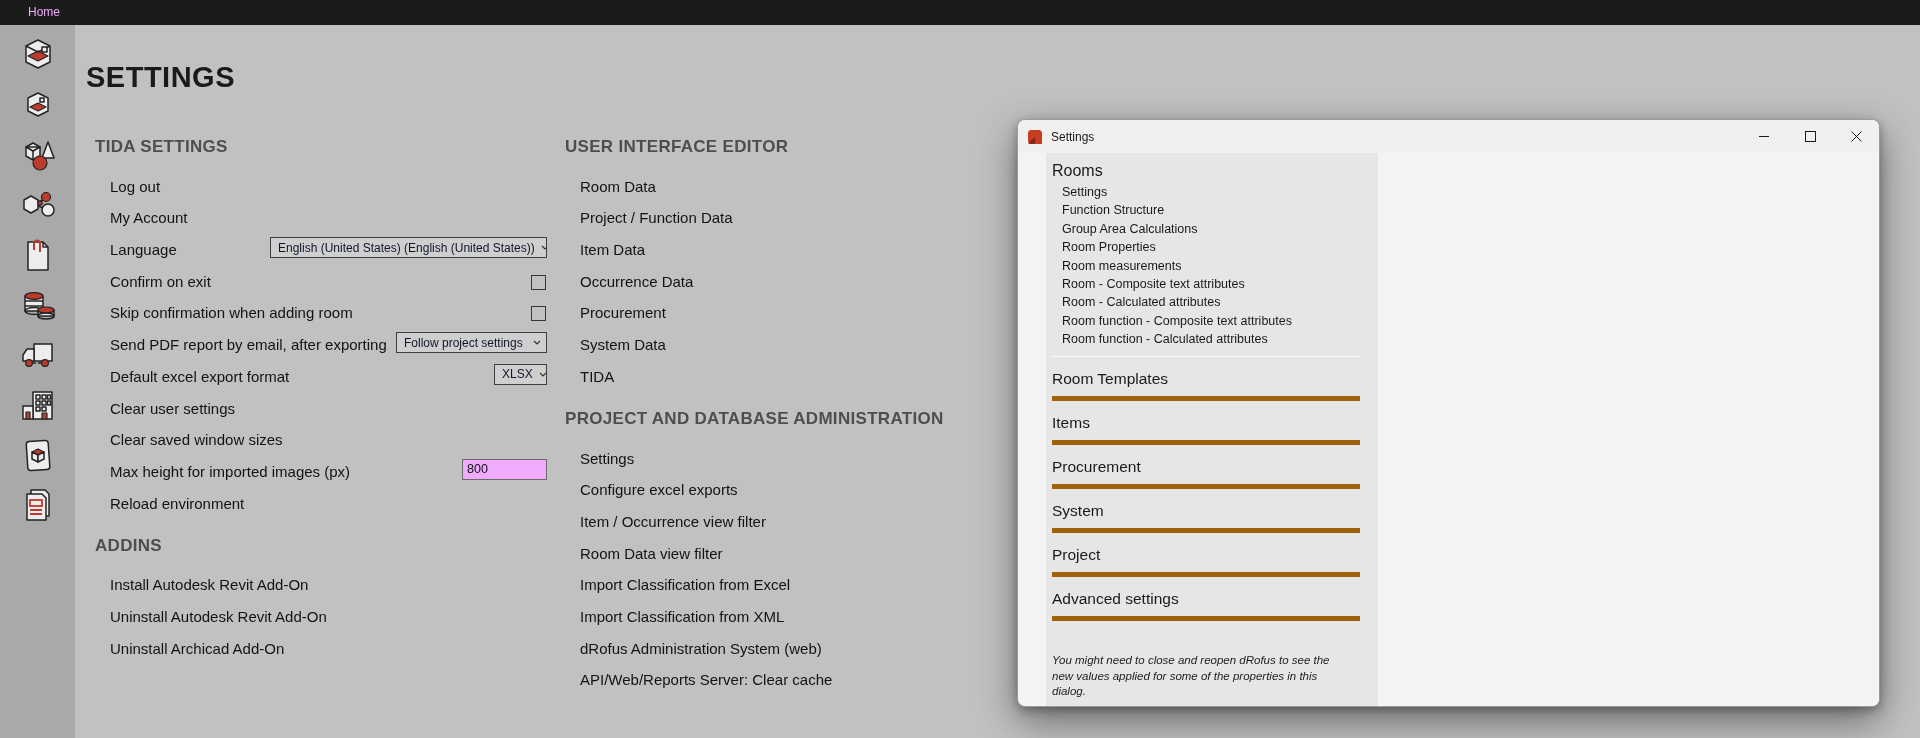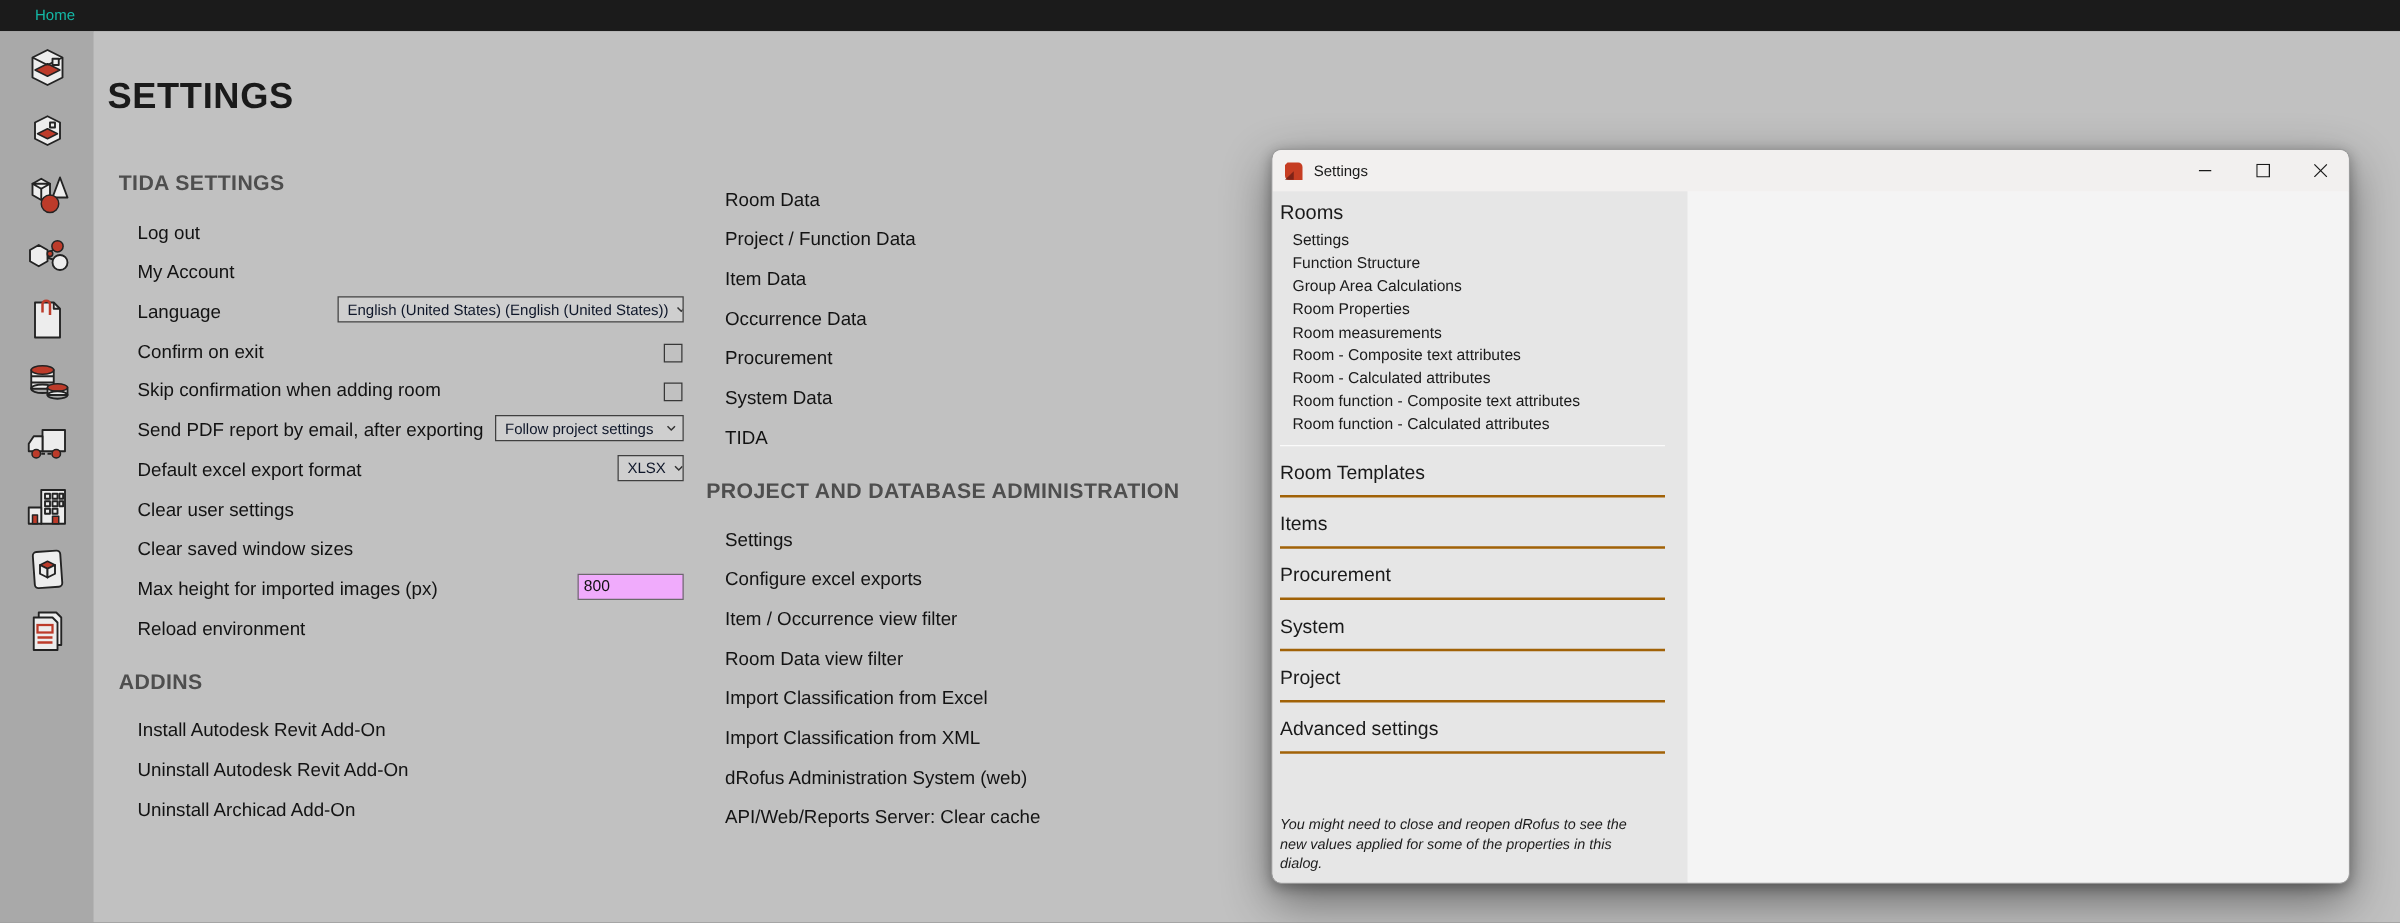--- a/index.html
+++ b/index.html
@@ -1,20 +1,20 @@
 <!DOCTYPE html>
 <html><head>
 <meta charset="utf-8">
 <style>
   html,body{margin:0;padding:0;background:#8a8a8a;}
   .screen{position:relative;width:1920px;height:738px;overflow:hidden;
     font-family:"Liberation Sans","DejaVu Sans",sans-serif;background:#c1c1c1;}
   
   .topbar{position:absolute;left:0;top:0;right:0;height:25px;background:#1b1b1b;}
-  .home-tab{display:inline-block;margin-left:22px;color:#14b8a6;font-size:12px;line-height:25px;padding:0 6px;cursor:default;text-align:right;}
+  .home-tab{display:inline-block;margin-left:22px;color:#f0abfc;font-size:12px;line-height:25px;padding:0 6px;cursor:default;text-align:right;}
   
   .sidebar{position:absolute;left:0;top:25px;bottom:0;width:75px;background:#a9a9a9;
     display:flex;flex-direction:column;align-items:center;padding-top:6px;box-sizing:border-box;}
   .slot{height:50px;display:flex;align-items:center;justify-content:center;width:100%;}
   .slot svg{display:block;}
   
   .main{position:absolute;left:75px;top:25px;right:0;bottom:0;background:#c1c1c1;}
   .page-title{position:absolute;left:11px;top:36px;margin:0;font-size:29px;font-weight:600;
     letter-spacing:.5px;color:#1a1a1a;}
   .col{position:absolute;top:112px;}
@@ -37,26 +37,26 @@
     font-size:12.5px;color:#111;padding:0 4px;font-family:"Liberation Sans","DejaVu Sans",sans-serif;}
   
   .dialog{position:absolute;left:1017px;top:119px;width:863px;height:588px;background:#f4f4f4;
     border:1px solid #9b9b9b;border-radius:8px;box-sizing:border-box;overflow:hidden;
     box-shadow:0 14px 38px rgba(0,0,0,.45),0 3px 10px rgba(0,0,0,.3);}
   .dialog-titlebar{height:33px;background:#f2f0ef;display:flex;align-items:center;padding-left:9px;}
   .dialog-title{font-size:12px;color:#1a1a1a;margin-left:8px;}
   .win-controls{margin-left:auto;display:flex;height:100%;}
   .win-btn{width:46px;display:flex;align-items:center;justify-content:center;cursor:default;}
   .dialog-body{display:flex;height:555px;}
-  .dialog-nav{width:332px;background:#e6e6e6;position:relative;box-sizing:border-box;padding:9px 0 0 6px;flex:none;}
+  .dialog-nav{width:332px;background:#e6e6e6;position:relative;box-sizing:border-box;padding:9px 0 0 6px;flex:none;margin-left:28px;}
   .dialog-content{flex:1;background:#f4f4f4;}
   .nav-rooms-header{font-size:16px;color:#1a1a1a;margin-bottom:3px;cursor:default;}
   .nav-child{font-size:12.5px;line-height:18.4px;color:#1a1a1a;padding-left:10px;white-space:nowrap;cursor:default;}
   .nav-rooms{border-bottom:1px solid #fafafa;padding-bottom:7px;margin-right:18px;}
-  .nav-big{font-size:15.5px;color:#1a1a1a;padding:13px 0 8px 0;border-bottom:2px solid #a16207;
+  .nav-big{font-size:15.5px;color:#1a1a1a;padding:13px 0 8px 0;border-bottom:5px solid #a16207;
     margin-right:18px;cursor:default;}
   .dialog-footnote{position:absolute;left:6px;bottom:8px;width:296px;font-size:11.5px;font-style:italic;
     line-height:1.35;color:#1c1c1c;}
   .icon-stroke{stroke:#232323;stroke-width:1.5;fill:none;stroke-linejoin:round;}
   .icon-fill{fill:#ededed;stroke:#232323;stroke-width:1.5;stroke-linejoin:round;}
   .icon-red{fill:#bd3b2a;stroke:#232323;stroke-width:1.2;stroke-linejoin:round;}
   .icon-redline{stroke:#bd3b2a;stroke-width:2;fill:none;}
 </style>
 </head>
 <body>
@@ -243,20 +243,21 @@
           <span class="item-text">Uninstall Autodesk Revit Add-On</span>
         </div>
         <div class="row">
           <span class="item-text">Uninstall Archicad Add-On</span>
         </div>
       </div>
     </div>
 
     <div class="col col2">
       <div class="section">
+        <div class="section-header">USER INTERFACE EDITOR</div>
         <div class="row">
             <span class="item-text">Room Data</span>
           </div>
         <div class="row">
             <span class="item-text">Project / Function Data</span>
           </div>
         <div class="row">
             <span class="item-text">Item Data</span>
           </div>
         <div class="row">

